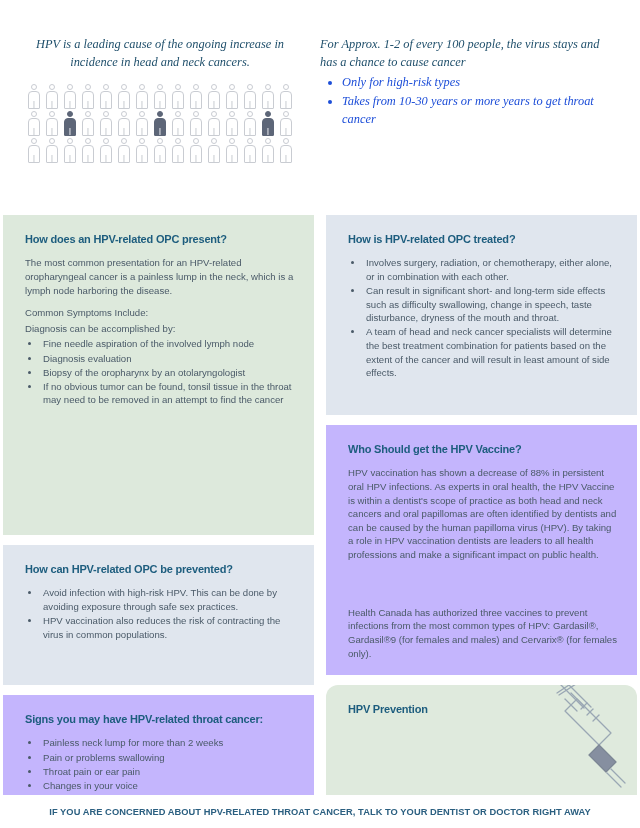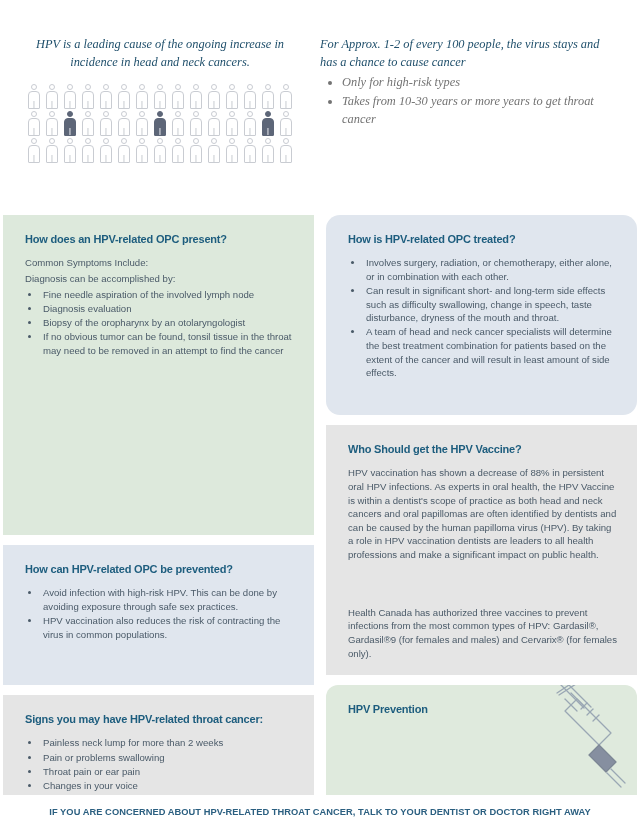--- a/index.html
+++ b/index.html
@@ -53,21 +53,21 @@
     line-height: 1.45;
     color: #1f4f6b;
     text-align: left;
   }
 
   .serif-list {
     font-family: "Liberation Serif", serif;
     font-style: italic;
     font-size: 12.4px;
     line-height: 1.45;
-    color: #737373;
+    color: #1d4ed8;
     list-style: disc;
     margin: 2px 0 0 22px;
   }
   .serif-list li { margin-bottom: 1px; }
 
   
   .people-grid {
     margin-top: 12px;
     display: flex;
     flex-direction: column;
@@ -144,21 +144,21 @@
 
   .panel {
     padding: 18px 20px 16px 22px;
     margin-bottom: 10px;
     position: relative;
     overflow: hidden;
   }
 
   .bg-green  { background: #dde9dc; }
   .bg-blue   { background: #e0e6ee; }
-  .bg-lime   { background: #e5e5e5; }
+  .bg-lime   { background: #c4b5fd; }
   .bg-mint   { background: #dfeadd; border-radius: 12px; }
 
   .panel h2 {
     font-family: "Liberation Sans", sans-serif;
     font-weight: bold;
     font-size: 11px;
     line-height: 1.22;
     color: #1d5d7e;
     letter-spacing: -0.2px;
     margin-bottom: 10px;
@@ -182,21 +182,21 @@
   }
   .panel ul:last-child { margin-bottom: 0; }
   .panel ul li { margin-bottom: 0.5px; padding-left: 2px; }
 
   .panel ul::marker { color: #4a5a68; }
 
   
   .p-present   { height: 320px; }
   .p-prevent   { height: 140px; }
   .p-signs     { height: 130px; }
-  .p-treated   { height: 200px; border-radius: 14px; }
+  .p-treated   { height: 200px; }
   .p-whovacc   { height: 250px; }
   .p-hpvprev   { height: 130px; }
 
   
   .syringe {
     position: absolute;
     right: 8px;
     top: -4px;
     width: 108px;
     height: 118px;
@@ -431,20 +431,21 @@
       </ul>
     </div>
   </div>
 
   <div class="panels">
 
     <div class="col col-left">
 
       <section class="panel bg-green p-present">
         <h2>How does an HPV-related OPC present?</h2>
+        <p>The most common presentation for an HPV-related oropharyngeal cancer is a painless lump in the neck, which is a lymph node harboring the disease.</p>
         <p class="tight">Common Symptoms Include:</p>
         <p class="tight">Diagnosis can be accomplished by:</p>
         <ul>
           <li>Fine needle aspiration of the involved lymph node</li>
           <li>Diagnosis evaluation</li>
           <li>Biopsy of the oropharynx by an otolaryngologist</li>
           <li>If no obvious tumor can be found, tonsil tissue in the throat may need to be removed in an attempt to find the cancer</li>
         </ul>
       </section>
 

